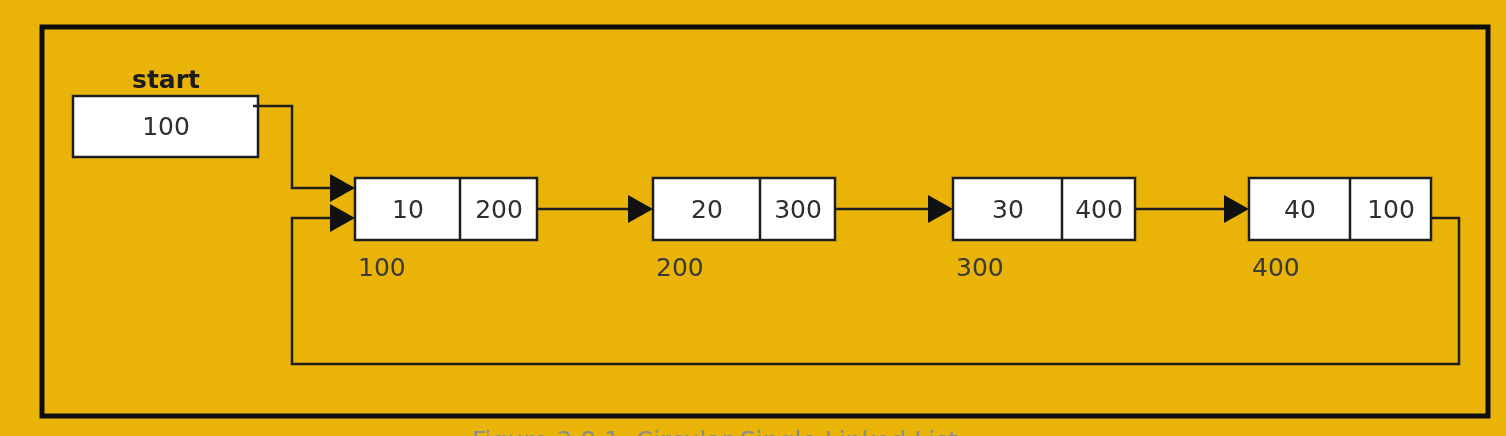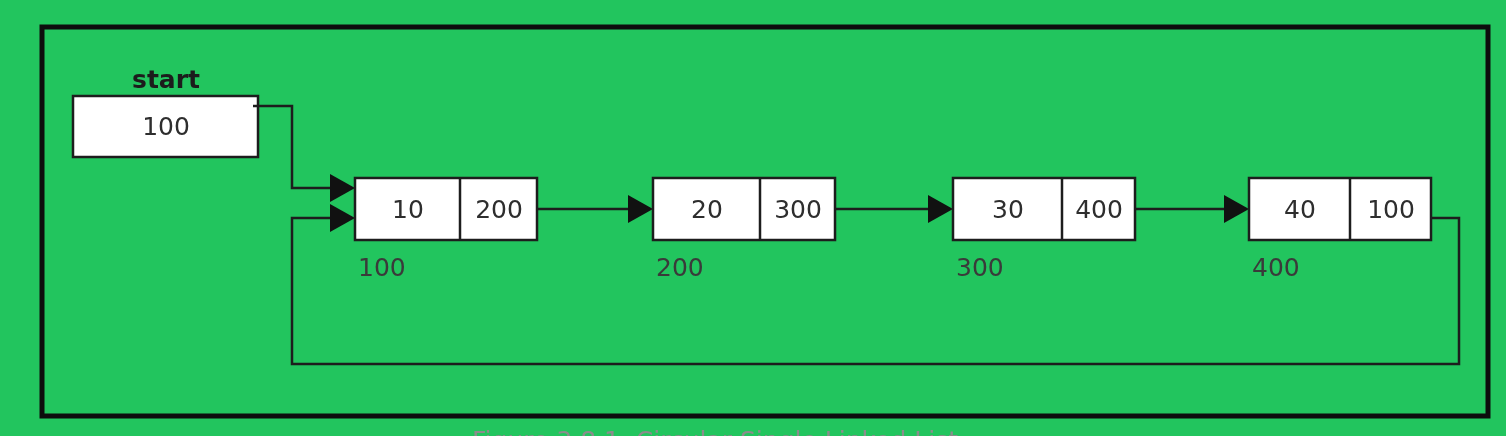--- a/index.html
+++ b/index.html
@@ -4,21 +4,21 @@
 <style>
   html, body {
     margin: 0;
     padding: 0;
     background: #ffffff;
   }
   .canvas {
     position: relative;
     width: 1506px;
     height: 436px;
-    background: #22c55e;
+    background: #eab308;
     overflow: hidden;
     font-family: "DejaVu Sans", "Liberation Sans", sans-serif;
   }
   svg { display: block; }
   text {
     font-family: "DejaVu Sans", "Liberation Sans", sans-serif;
     fill: #2e2e2e;
   }
   .node-text   { font-size: 25px; }
   .addr-text   { font-size: 25px; fill: #3a3a3a; }

